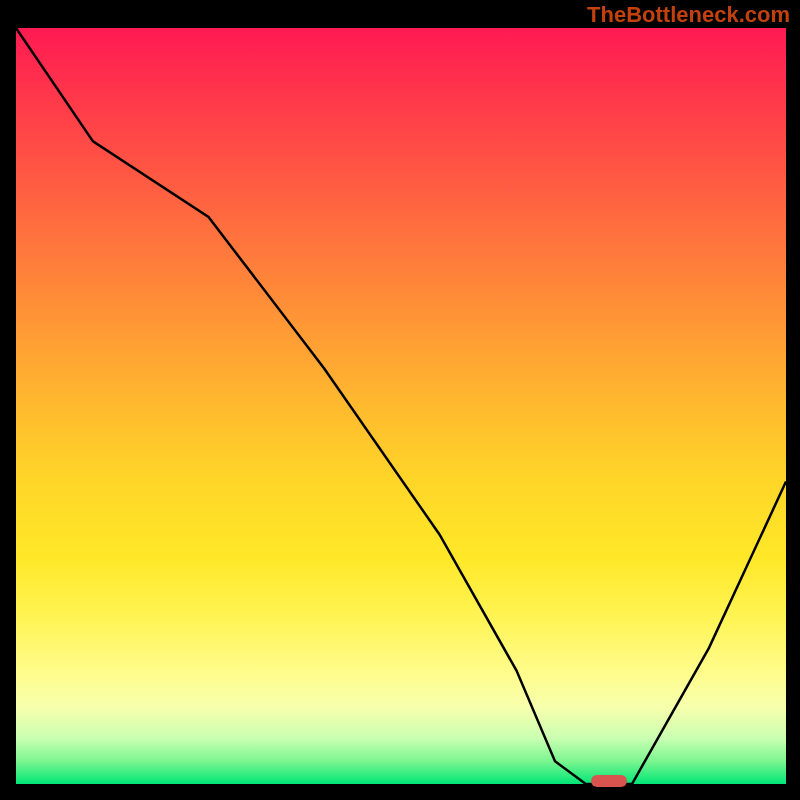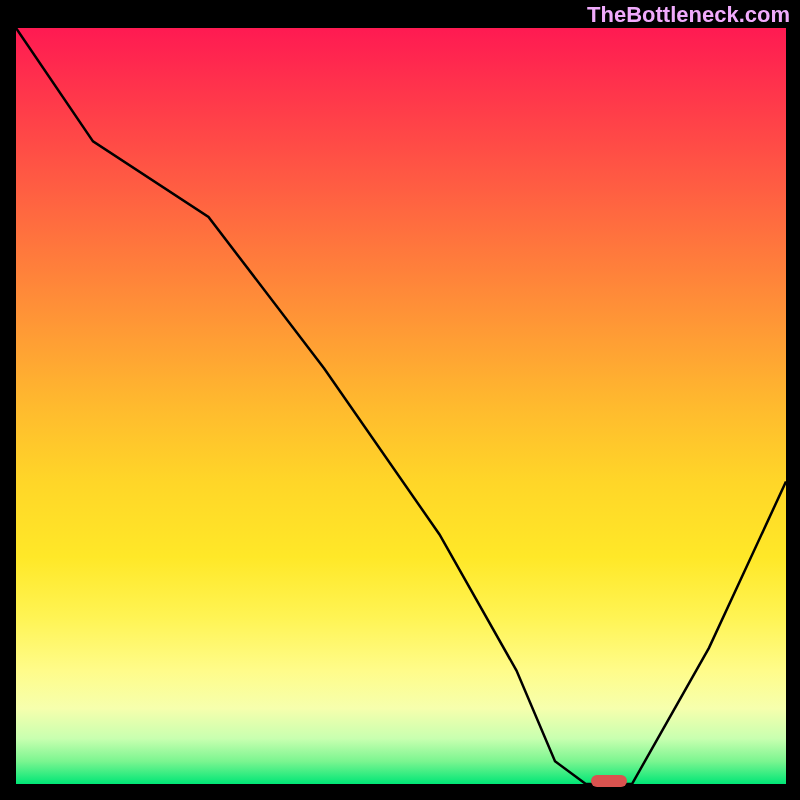--- a/index.html
+++ b/index.html
@@ -13,21 +13,21 @@
   .container {
     position: relative;
     width: 800px;
     height: 800px;
     background: #000;
   }
   .watermark {
     position: absolute;
     top: 2px;
     right: 10px;
-    color: #f0abfc;
+    color: #c2410c;
     font-size: 22px;
     font-weight: bold;
     z-index: 5;
   }
   .plot-area {
     position: absolute;
     left: 16px;
     top: 28px;
     width: 770px;
     height: 756px;

